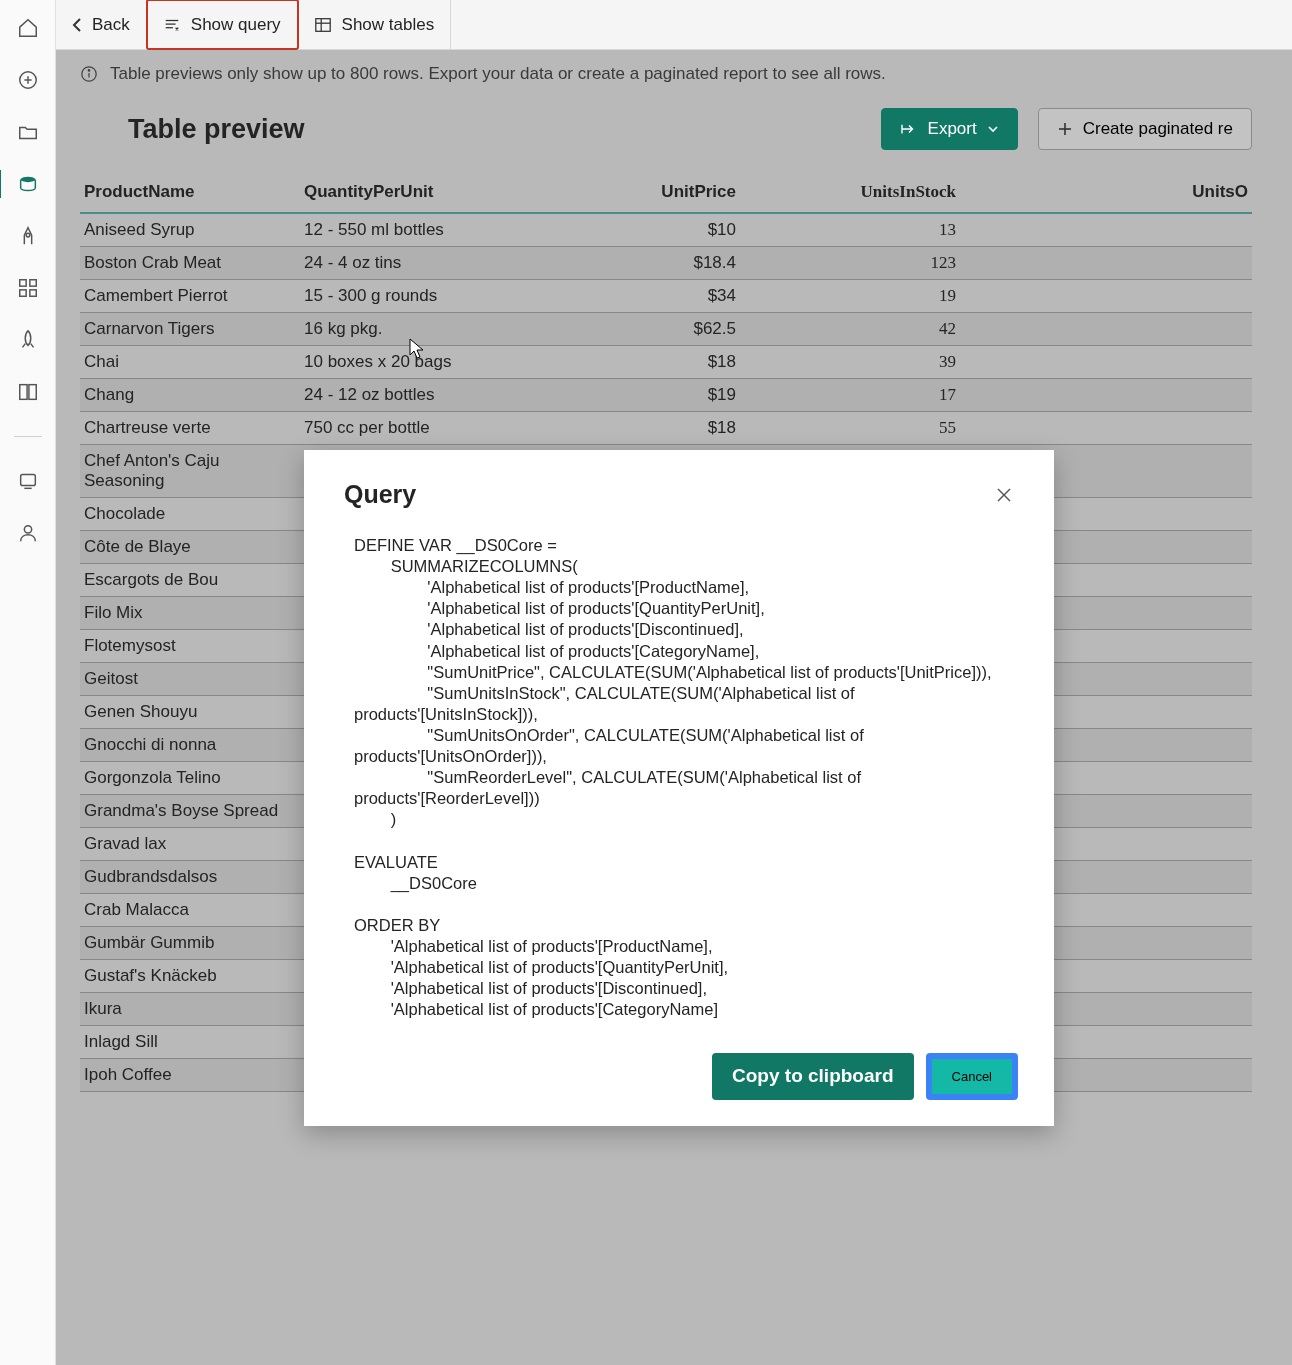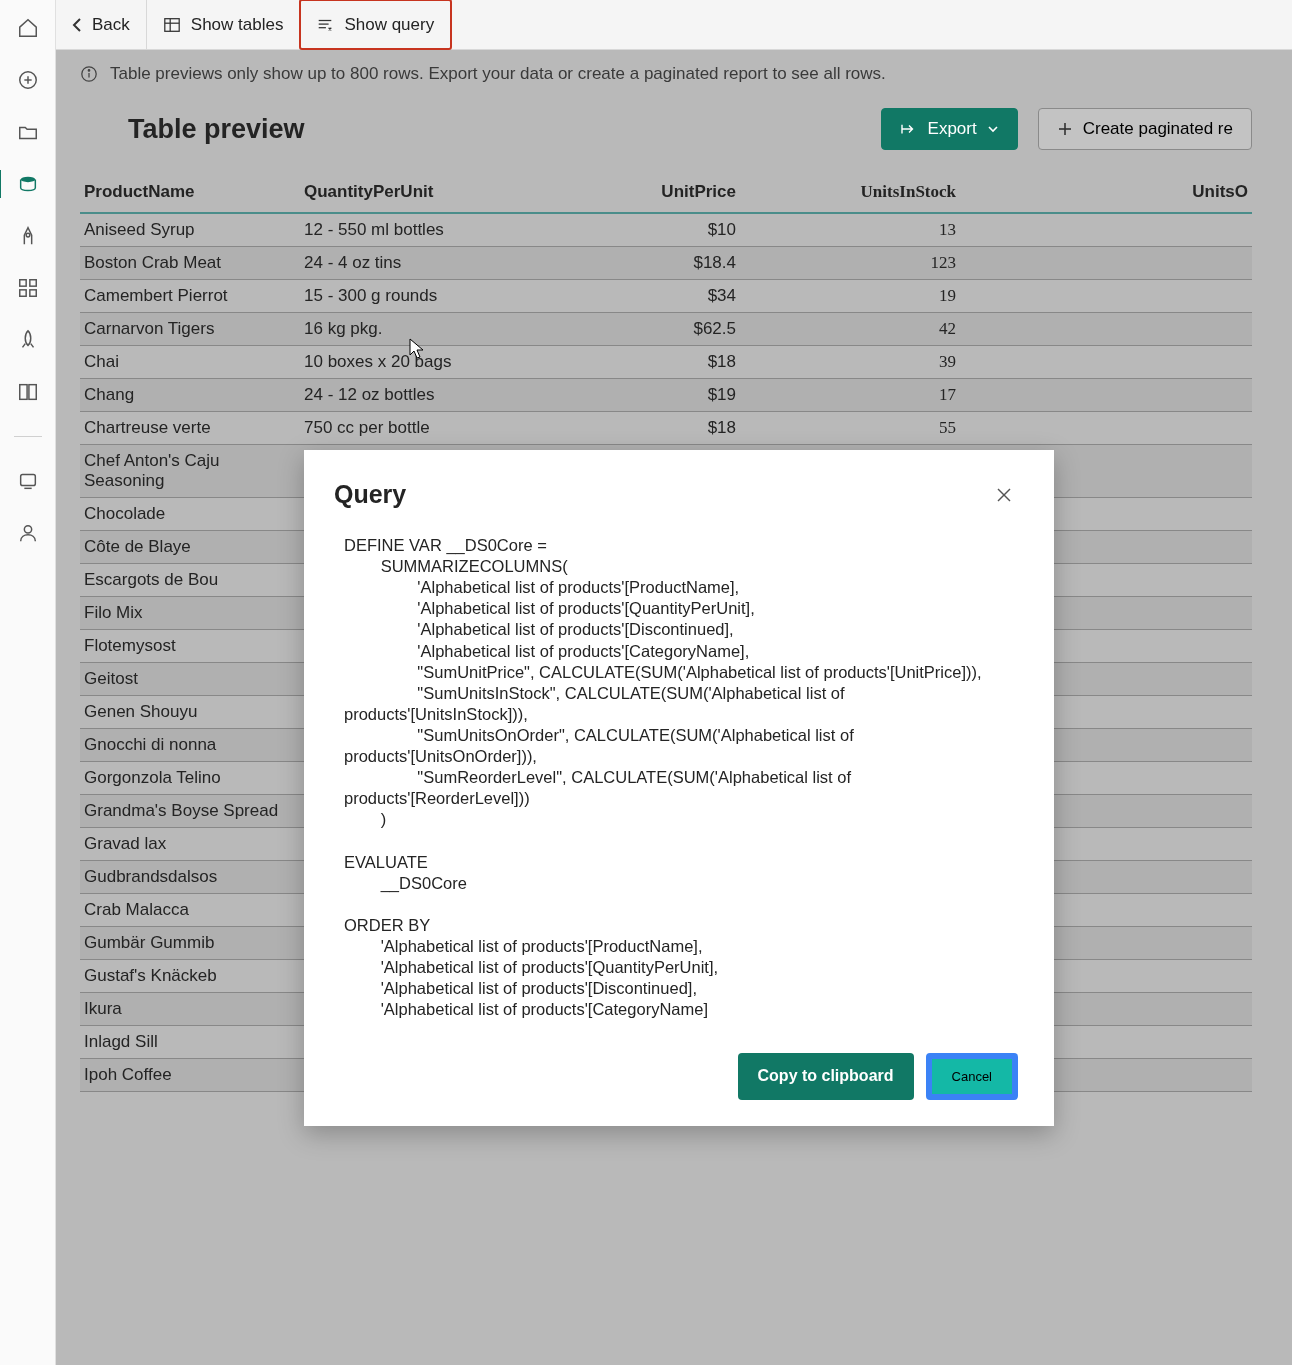--- a/index.html
+++ b/index.html
@@ -112,21 +112,21 @@
     .btn.primary {
       background: #117865;
       color: white;
       border-color: #117865;
     }
     .btn.dialog-primary {
       background: #117865;
       color: white;
       border: none;
       padding: 10px 20px;
-      font-size: 16px;
+      font-size: 19px;
       font-weight: 600;
     }
     .btn.dialog-secondary {
       background: #14b8a6;
       border: 6px solid #3b82f6;
       padding: 10px 20px;
       font-size: 13px;
     }
     table {
       width: 100%;
@@ -153,21 +153,21 @@
     .col-price { width: 210px; text-align: right; }
     .col-stock { width: 220px; text-align: right; font-family: Liberation Serif, serif; }
     .col-units { text-align: right; }
     .modal {
       position: absolute;
       left: 248px;
       top: 450px;
       width: 750px;
       background: white;
       box-shadow: 0 8px 24px rgba(0,0,0,0.25);
-      padding: 30px 36px 26px 30px;
+      padding: 30px 36px 26px 40px;
       z-index: 100;
     }
     .modal-header {
       display: flex;
       justify-content: space-between;
       align-items: center;
       margin-bottom: 26px;
     }
     .modal-title {
       font-size: 25px;
@@ -274,37 +274,37 @@
     </div>
   </div>
 
   <div class="main">
     <div class="toolbar">
       <div class="toolbar-item">
         <svg width="10" height="16" viewBox="0 0 10 16" fill="none" stroke="#333" stroke-width="2">
             <path d="M8 2 L2 8 L8 14"></path>
           </svg>
         <span>Back</span>
-      </div>
-      <div class="toolbar-item">
-        <svg width="18" height="18" viewBox="0 0 20 20" fill="none" stroke="#333" stroke-width="1.4">
-            <rect x="2" y="3" width="16" height="14"></rect>
-            <line x1="2" y1="8" x2="18" y2="8"></line>
-            <line x1="8" y1="3" x2="8" y2="17"></line>
-          </svg>
-        <span>Show tables</span>
       </div>
       <div class="toolbar-item highlighted">
         <svg width="18" height="18" viewBox="0 0 20 20" fill="none" stroke="#333" stroke-width="1.4">
             <line x1="3" y1="5" x2="17" y2="5"></line>
             <line x1="3" y1="9" x2="14" y2="9"></line>
             <line x1="3" y1="13" x2="11" y2="13"></line>
             <path d="M14 13 L17 16 M17 13 L14 16"></path>
           </svg>
         <span>Show query</span>
+      </div>
+      <div class="toolbar-item">
+        <svg width="18" height="18" viewBox="0 0 20 20" fill="none" stroke="#333" stroke-width="1.4">
+            <rect x="2" y="3" width="16" height="14"></rect>
+            <line x1="2" y1="8" x2="18" y2="8"></line>
+            <line x1="8" y1="3" x2="8" y2="17"></line>
+          </svg>
+        <span>Show tables</span>
       </div>
     </div>
 
     <div class="content">
       <div class="info-bar">
         <svg width="18" height="18" viewBox="0 0 20 20" fill="none" stroke="#444" stroke-width="1.4">
             <circle cx="10" cy="10" r="8"></circle>
             <line x1="10" y1="9" x2="10" y2="14"></line>
             <circle cx="10" cy="6" r="0.8" fill="#444"></circle>
           </svg>

